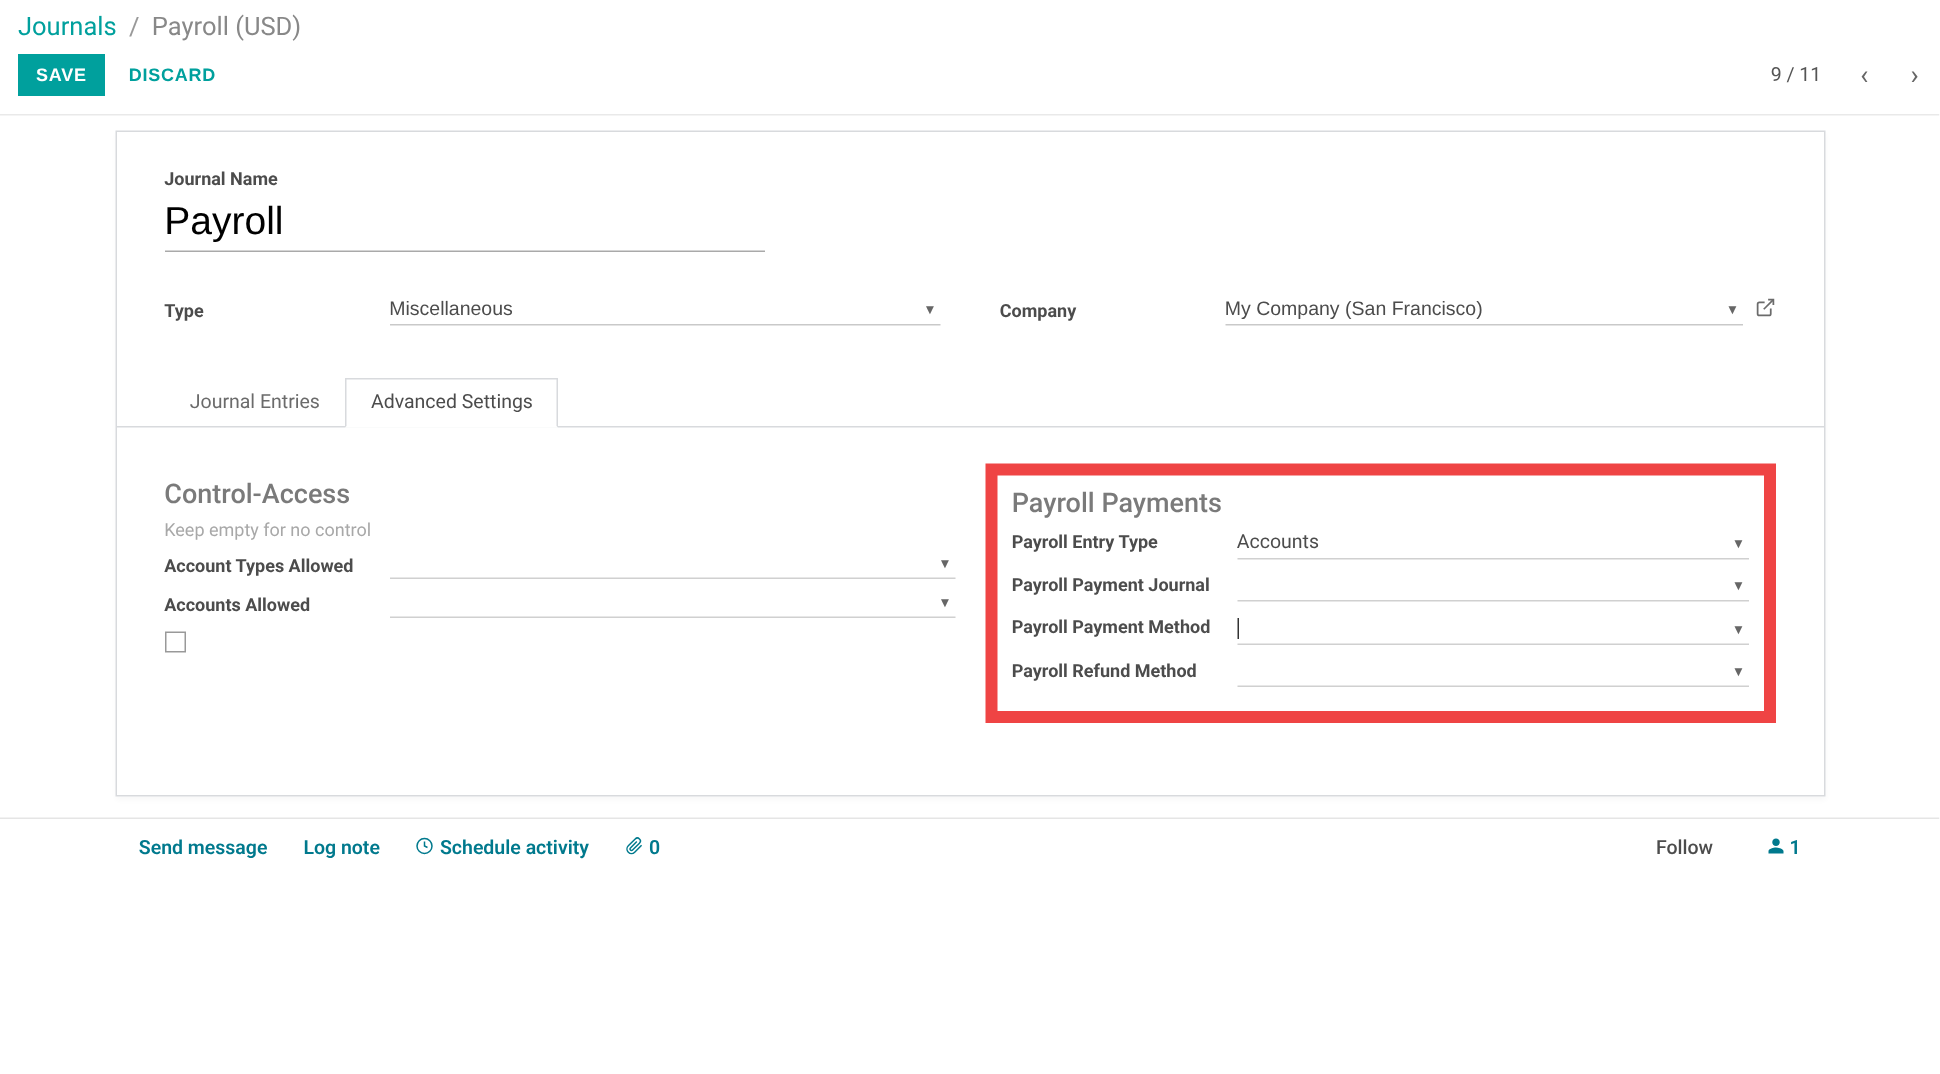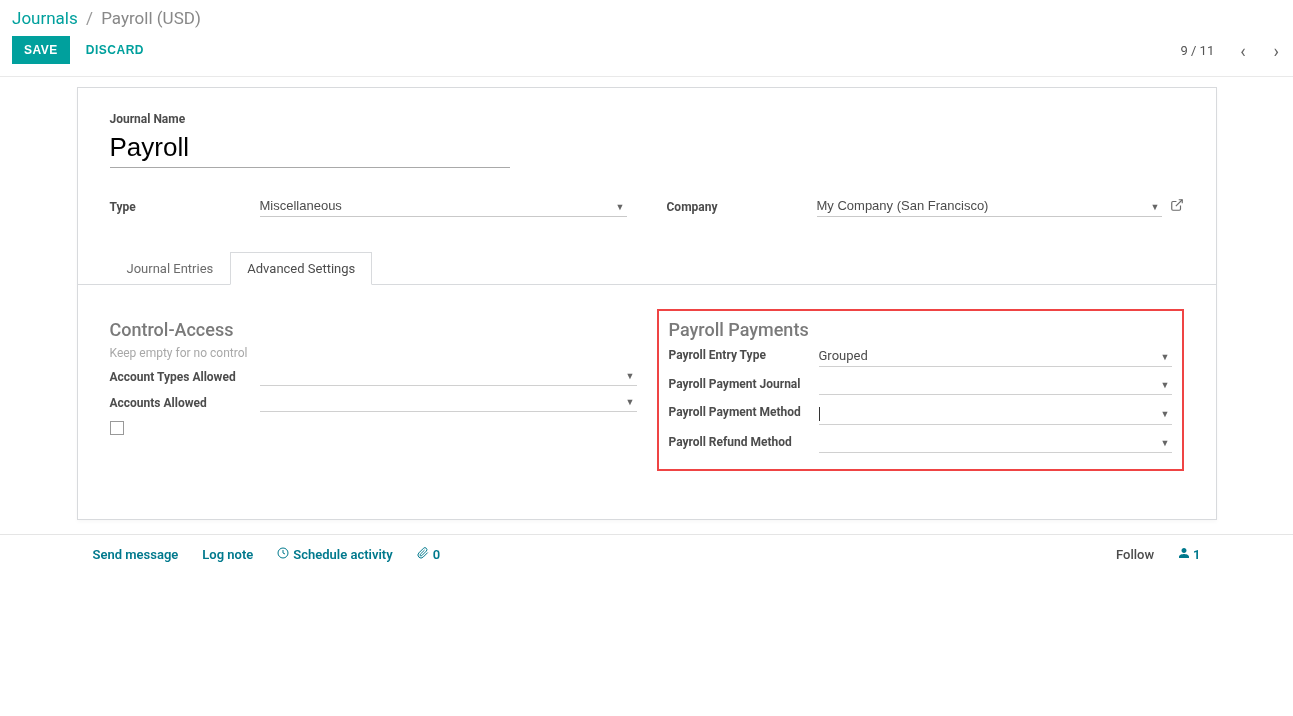--- a/index.html
+++ b/index.html
@@ -32,31 +32,31 @@
 .tabs { display: flex; border-bottom: 1px solid #d8dadd; margin-top: 30px; margin-left: -32px; margin-right: -32px; padding-left: 32px; }
 .tab { padding: 8px 16px; font-size: 13px; border: 1px solid transparent; border-bottom: none; cursor: pointer; color: #6b6b6b; background: transparent; position: relative; bottom: -1px; }
 .tab.active { border: 1px solid #d8dadd; border-bottom: 1px solid #fff; background: #fff; color: #4c4c4c; }
 .tab-content { padding-top: 34px; display: flex; gap: 20px; }
 .section-title { font-size: 18px; color: #7a7a7a; font-weight: 500; margin-bottom: 6px; }
 .hint { font-size: 12px; color: #a8a8a8; margin-bottom: 6px; }
 .section-field { display: flex; align-items: flex-start; margin-bottom: 6px; }
 .section-field .flabel { width: 150px; font-size: 12px; font-weight: bold; color: #4c4c4c; line-height: 1.4; padding-top: 3px; flex-shrink: 0; }
 .section-field .fcontrol { flex: 1; }
 .checkbox { width: 14px; height: 14px; border: 1px solid #999; display: inline-block; margin-top: 3px; cursor: pointer; }
-.highlight-box { border: 2px solid #ef4444; padding: 8px 10px 16px 10px; margin-top: -10px; }
+.highlight-box { border: 8px solid #ef4444; padding: 8px 10px 16px 10px; margin-top: -10px; }
 .compact-input { border-bottom: 1px solid #d0d0d0; padding: 2px 16px 3px 0; font-size: 13px; width: 100%; position: relative; min-height: 20px; }
 .compact-row { display: flex; align-items: flex-start; margin-bottom: 8px; }
 .compact-row .clabel { width: 150px; font-size: 12px; font-weight: bold; color: #4c4c4c; line-height: 1.5; flex-shrink: 0; }
 .compact-row .ccontrol { flex: 1; position: relative; }
 .cursor-line { display: inline-block; width: 1px; height: 14px; background: #333; vertical-align: middle; }
 .bottom-bar { border-top: 1px solid #e5e5e5; max-width: 100%; margin-top: 14px; }
 .bottom-inner { max-width: 1140px; margin: 0 auto; display: flex; justify-content: space-between; align-items: center; padding: 12px 16px; }
 .bottom-left { display: flex; gap: 24px; align-items: center; }
 .bottom-link { color: #00798d; font-size: 13px; font-weight: 600; cursor: pointer; display: flex; align-items: center; gap: 4px; }
-.bottom-right { display: flex; align-items: center; gap: 24px; font-size: 13px; }
+.bottom-right { display: flex; align-items: center; gap: 36px; font-size: 13px; }
 .follow-btn { color: #4c4c4c; font-weight: 500; cursor: pointer; }
 .follower-count { color: #00798d; font-weight: 600; display: flex; align-items: center; gap: 3px; }
 .icon-sm { font-size: 12px; }
 </style>
 </head>
 <body>
 
 <div class="topbar">
   <div class="breadcrumb">
     <a href="#">Journals</a>
@@ -140,21 +140,21 @@
         </div>
       </div>
     </div>
 
     <div class="col">
       <div class="highlight-box">
         <div class="section-title">Payroll Payments</div>
         <div class="compact-row">
           <div class="clabel">Payroll Entry Type</div>
           <div class="ccontrol dropdown-wrap">
-            <div class="compact-input">Grouped</div>
+            <div class="compact-input">Accounts</div>
             <span class="dropdown-caret">▼</span>
           </div>
         </div>
         <div class="compact-row">
           <div class="clabel">Payroll Payment Journal</div>
           <div class="ccontrol dropdown-wrap">
             <div class="compact-input"></div>
             <span class="dropdown-caret">▼</span>
           </div>
         </div>

